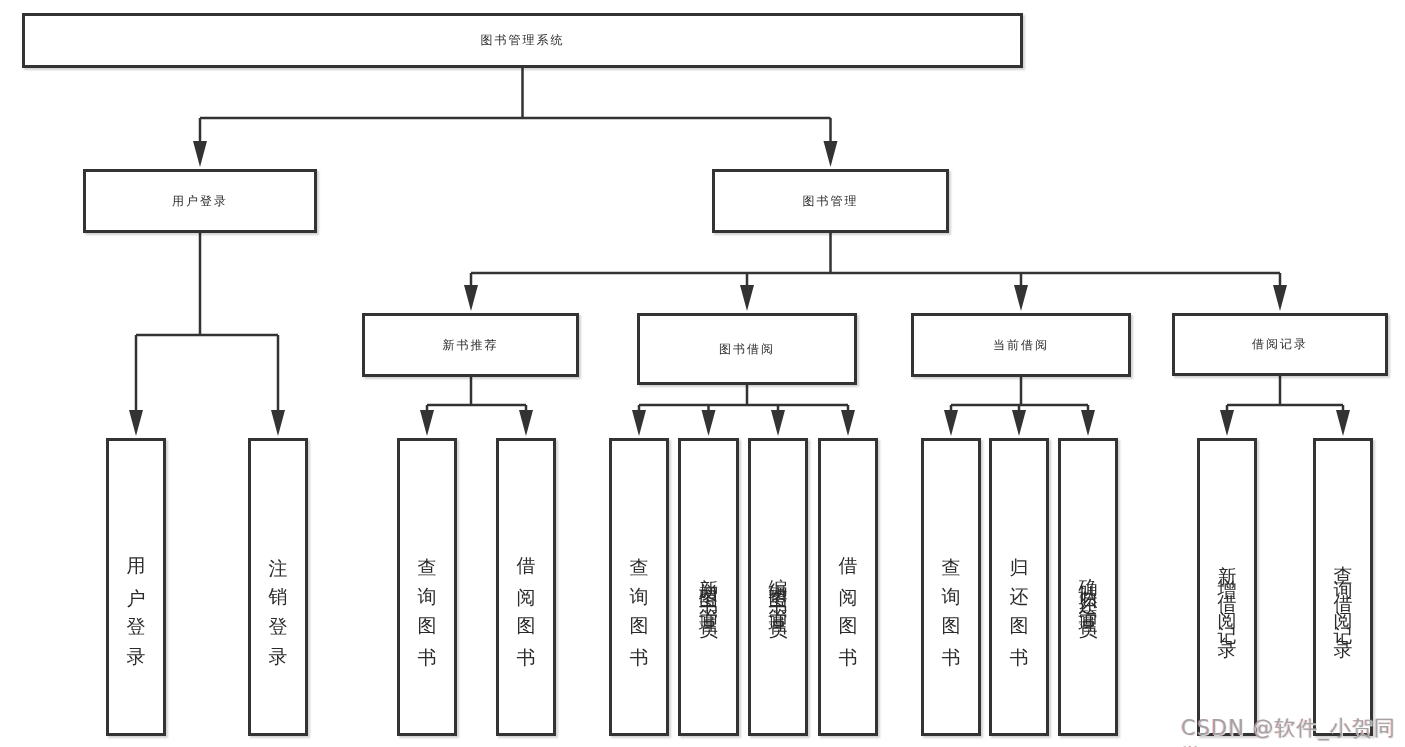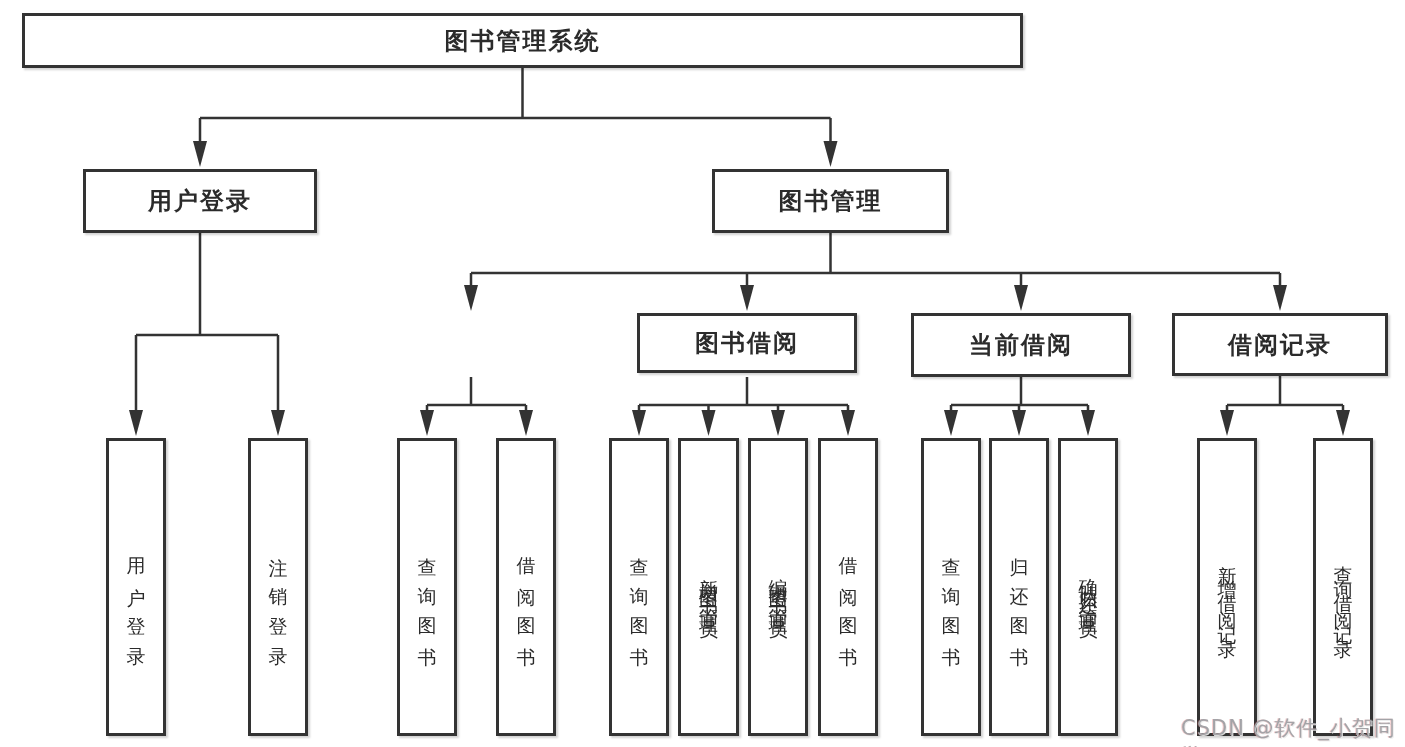--- a/index.html
+++ b/index.html
@@ -13,21 +13,21 @@
   .connectors{position:absolute;left:0;top:0;z-index:0;}
   .connectors path{stroke:#333333;stroke-width:2.5;fill:none;}
   .connectors polygon{fill:#333333;stroke:none;}
   .node{
     position:absolute;box-sizing:border-box;
     background:#ffffff;border:3px solid #333333;
     display:flex;align-items:center;justify-content:center;
     color:#2b2b2b;z-index:1;
     box-shadow:2px 2px 2px rgba(0,0,0,0.18);
   }
-  .h-node{font-size:24px;letter-spacing:2px;font-weight:700;}
+  .h-node{font-size:12px;letter-spacing:2px;font-weight:400;}
   .leaf .leaf-label{
     writing-mode:vertical-rl;
     font-size:19px;line-height:1.15;
     white-space:nowrap;
   }
   .leaf.spread .leaf-label{letter-spacing:30px;margin-bottom:-30px;}
   .leaf.mid .leaf-label{letter-spacing:15px;margin-bottom:-15px;}
   .leaf.tight .leaf-label{letter-spacing:6px;margin-bottom:-6px;}
   .watermark{
     position:absolute;left:1181px;top:714px;z-index:5;
@@ -94,21 +94,24 @@
     <span>图书管理系统</span>
   </div>
 
   <div class="node h-node" style="left:83px;top:169px;width:234px;height:64px;">
     <span>用户登录</span>
   </div>
   <div class="node h-node" style="left:712px;top:169px;width:237px;height:64px;text-align:right;">
     <span>图书管理</span>
   </div>
 
-  <div class="node h-node" style="left:637px;top:313px;width:220px;height:60px;">
+  <div class="node h-node" style="left:362px;top:313px;width:217px;height:64px;">
+    <span>新书推荐</span>
+  </div>
+  <div class="node h-node" style="left:637px;top:313px;width:220px;height:72px;">
     <span>图书借阅</span>
   </div>
   <div class="node h-node" style="left:911px;top:313px;width:220px;height:64px;justify-content:center;">
     <span>当前借阅</span>
   </div>
   <div class="node h-node" style="left:1172px;top:313px;width:216px;height:63px;">
     <span>借阅记录</span>
   </div>
 
   <div class="node leaf spread" style="left:106px;top:438px;width:60px;height:298px;">

